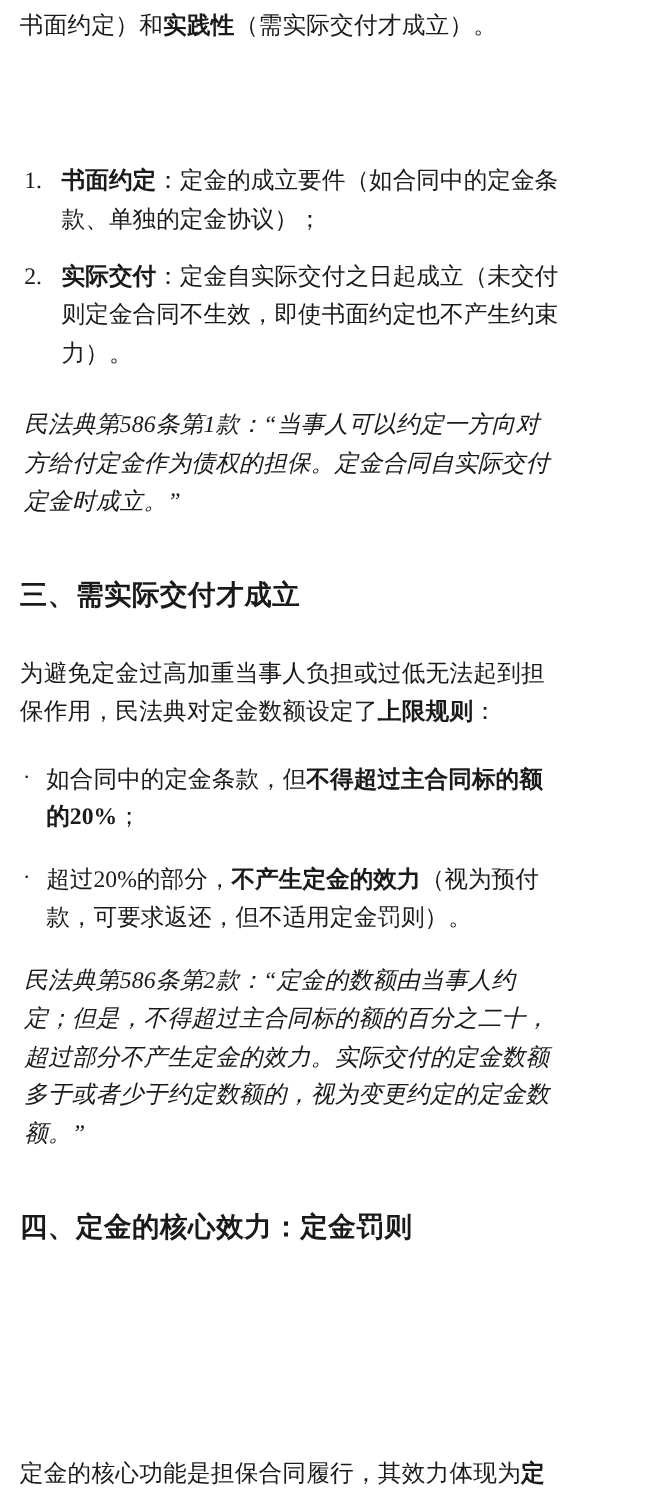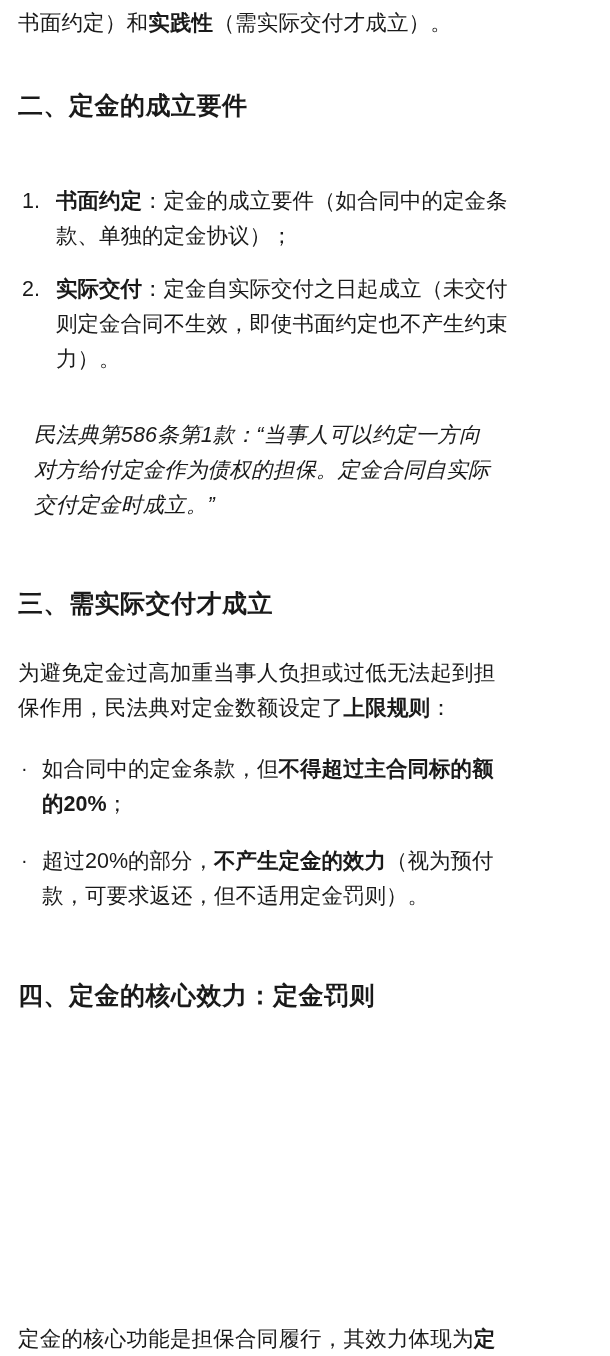--- a/index.html
+++ b/index.html
@@ -14,20 +14,21 @@
     color: #1a1a1a;
     -webkit-font-smoothing: antialiased;
   }
   .page {
     width: 532px;
     min-height: 1356px;
     box-sizing: border-box;
     padding: 0 18px;
     overflow: hidden;
     position: relative;
+    font-family: Liberation Serif, serif;
   }
   .para {
     font-size: 21.5px;
     line-height: 1.62;
     margin: 0;
     letter-spacing: 0.2px;
   }
   .top-para {
     padding-top: 6px;
   }
@@ -81,21 +82,21 @@
     position: absolute;
     left: 3px;
     top: -1px;
     font-size: 20px;
     line-height: 1.7;
   }
   .quote {
     font-style: italic;
     font-size: 21.5px;
     line-height: 1.62;
-    margin: 16px;
+    margin: 4px;
     letter-spacing: 0.2px;
   }
   b, strong { font-weight: bold; }
   .clip-bottom {
     position: absolute;
     left: 0;
     right: 12px;
     bottom: 0;
     height: 30px;
     overflow: hidden;
@@ -107,21 +108,20 @@
 </style>
 </head>
 <body>
 
 <div class="page">
 
   <p class="para top-para"><span>书面约定）和</span><b>实践性</b><span>（需实际交付才成立）。</span></p>
 
   <div class="spacer-lg"></div>
 
-  <h2 class="h2">二、定金的成立要件</h2>
 
   <div class="spacer-md"></div>
 
 
   <div class="spacer-sm"></div>
 
   <ol class="numlist">
     <li>
       <span class="marker">1.</span>
       <b>书面约定</b><span>：定金的成立要件（如合同中的定金条款、单独的定金协议）；</span>
@@ -152,20 +152,21 @@
       <span>如合同中的定金条款，但</span><b>不得超过主合同标的额的20%</b><span>；</span>
     </li>
     <li>
       <span class="dot">·</span>
       <span>超过20%的部分，</span><b>不产生定金的效力</b><span>（视为预付款，可要求返还，但不适用定金罚则）。</span>
     </li>
   </ul>
 
   <div class="spacer-xs"></div>
 
+  <p class="quote">民法典第586条第2款：“定金的数额由当事人约定；但是，不得超过主合同标的额的百分之二十，超过部分不产生定金的效力。实际交付的定金数额多于或者少于约定数额的，视为变更约定的定金数额。”</p>
 
   <div class="spacer-lg"></div>
 
   <h2 class="h2">四、定金的核心效力：定金罚则</h2>
 
   <div class="clip-bottom">
     <p class="para"><span>定金的核心功能是担保合同履行，其效力体现为</span><b>定</b></p>
   </div>
 
 </div>

